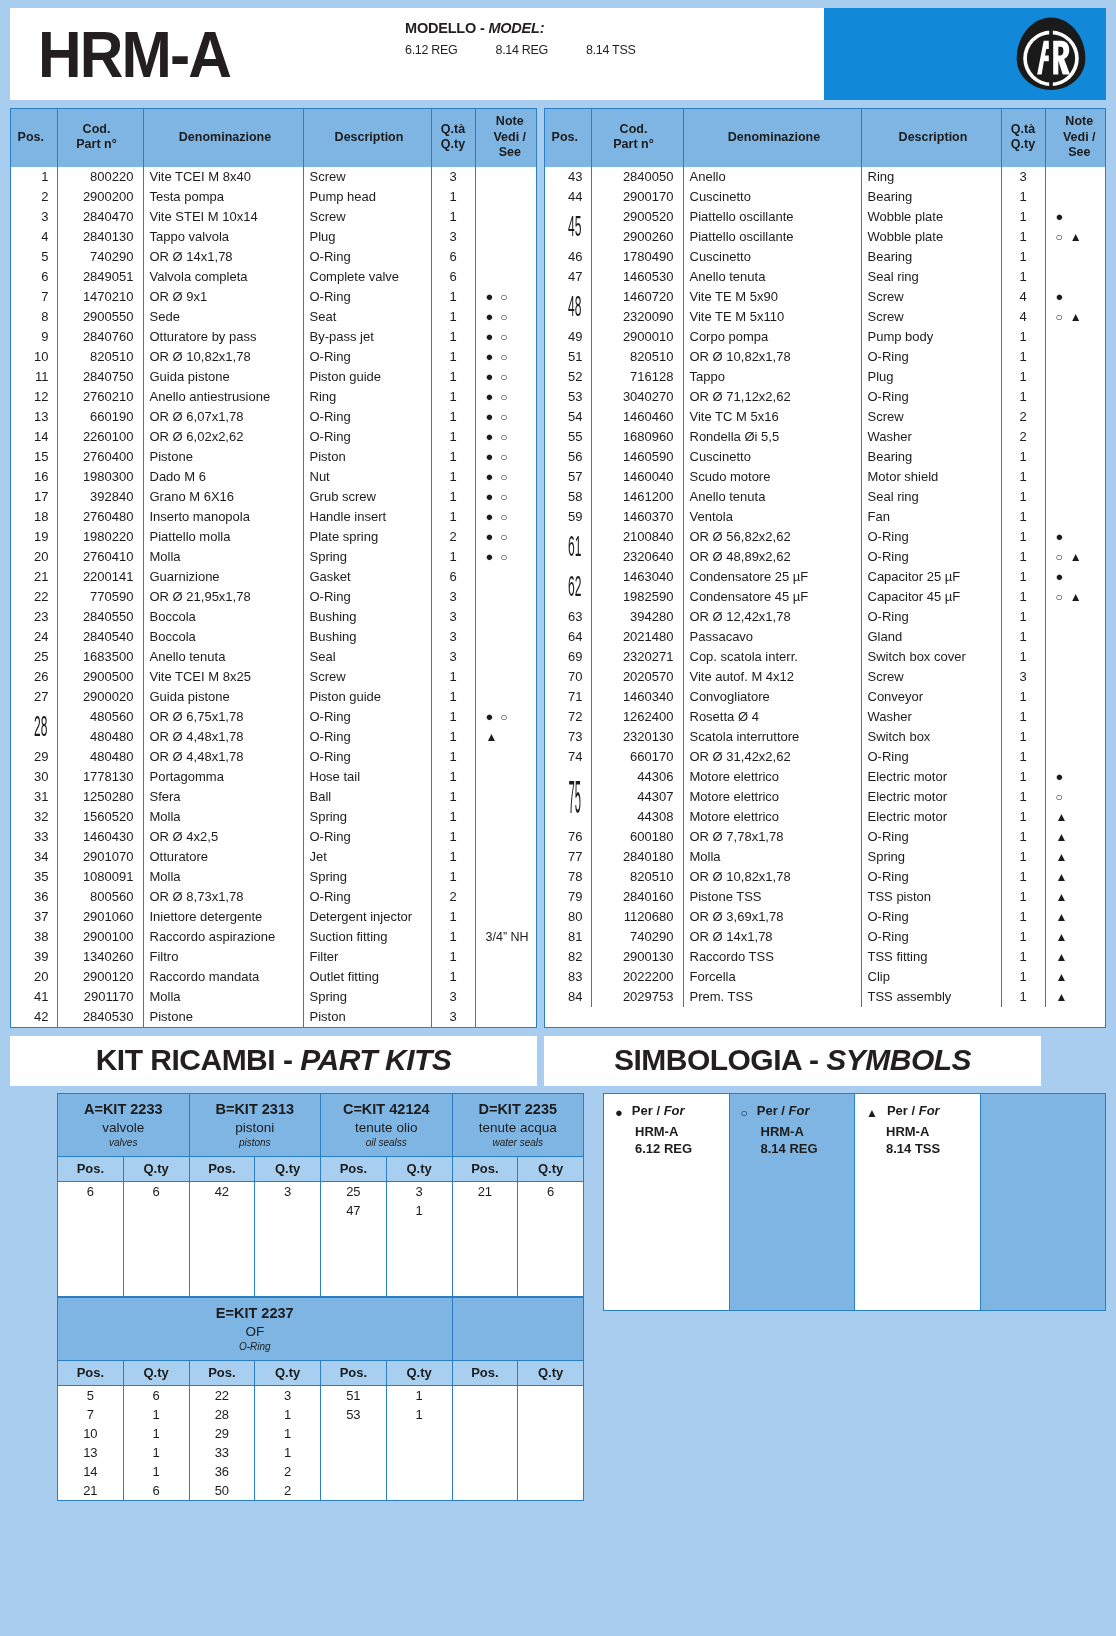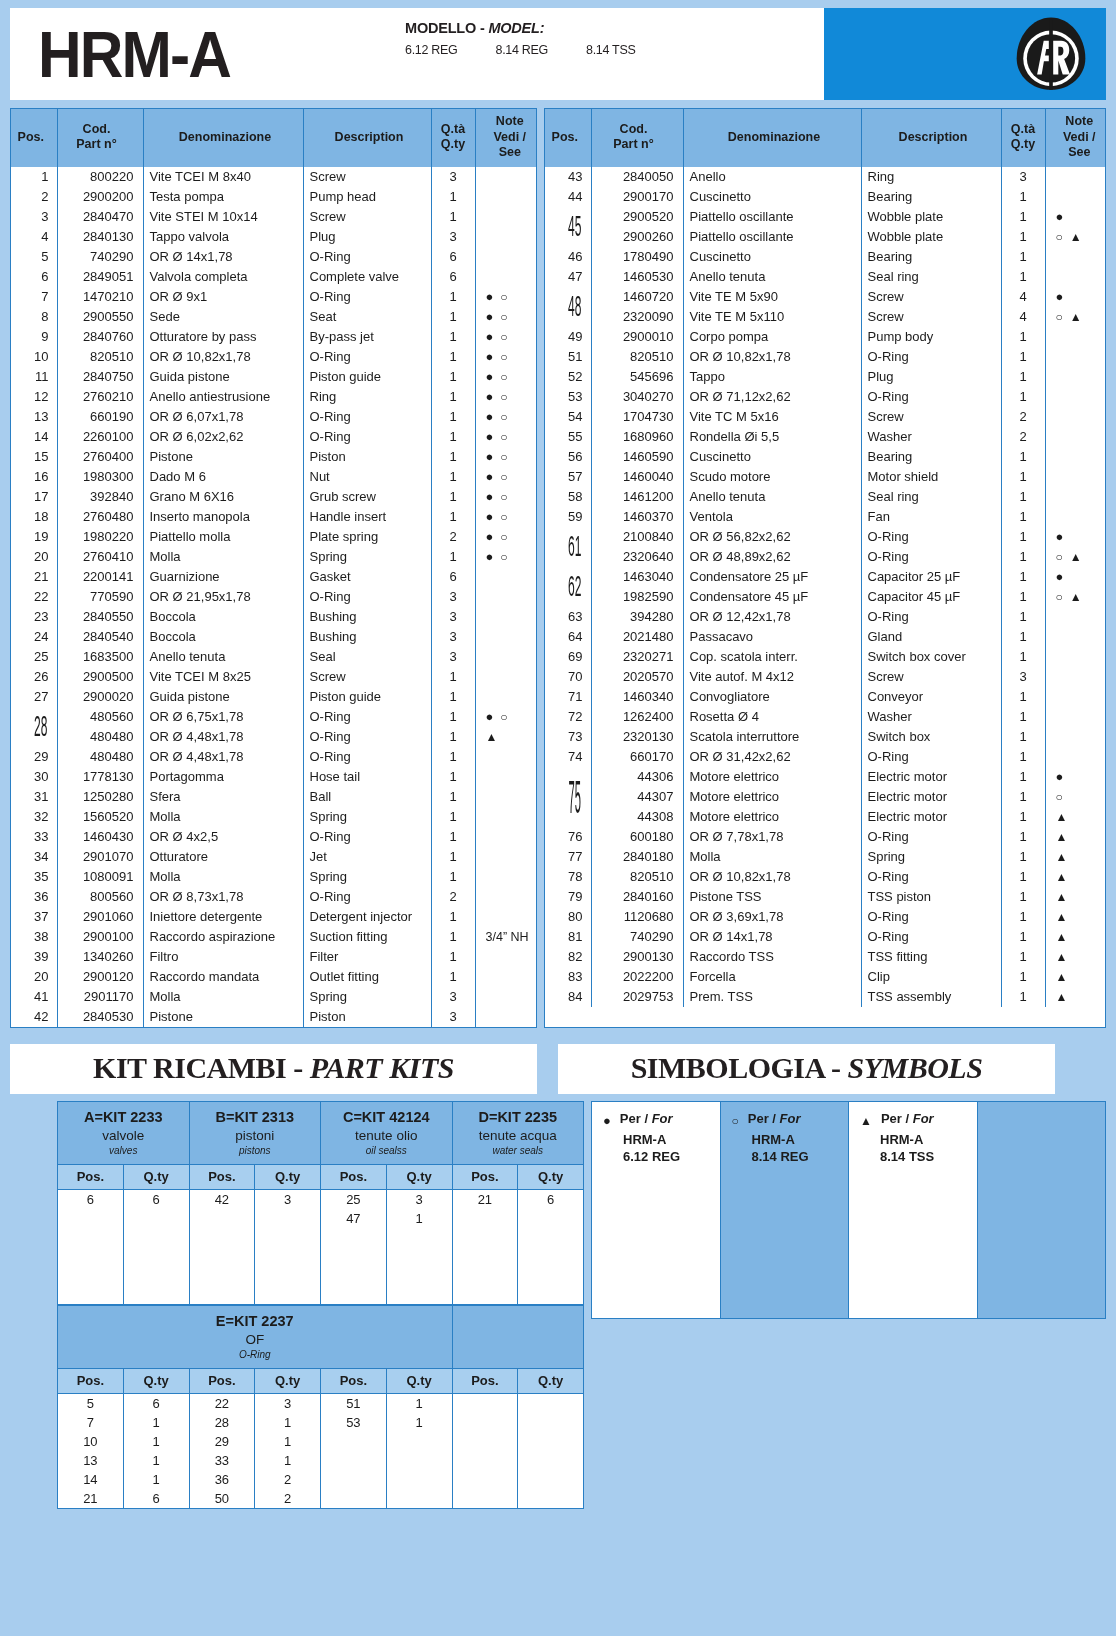--- a/index.html
+++ b/index.html
@@ -75,33 +75,33 @@
 
   
   .sym { display: inline-block; font-size: 11px; line-height: 20px; vertical-align: top; }
   .sym-filled { font-size: 13px; }
   .sym-open { font-size: 12px; }
   .sym-tri { font-size: 12px; }
   .sym + .sym { margin-left: 7px; }
   .note-txt { font-size: 12.5px; text-align: center; }
 
   
-  .banners { display: flex; gap: 21px; margin-top: 16px; font-family: Liberation Serif, serif; }
+  .banners { display: flex; gap: 7px; margin-top: 8px; }
   .banner {
     background: #ffffff; text-align: center; padding: 7px 0 9px 0;
   }
   .banner-left { width: 527px; }
   .banner-right { width: 497px; }
   .banner h2 {
     font-size: 30px; font-weight: bold; color: #231f20; letter-spacing: -0.5px;
   }
   .banner h2 i { font-style: italic; }
 
   
-  .lower { display: flex; gap: 7px; margin-top: 7px; align-items: flex-start; padding-left: 47px; }
+  .lower { display: flex; gap: 19px; margin-top: 7px; align-items: flex-start; padding-left: 47px; }
 
   table.kit { width: 527px; border-collapse: collapse; background: #ffffff;
               border: 1px solid #2a7fc4; }
   table.kit th.kit-head {
     background: #7fb5e3; border: 1px solid #2a7fc4; padding: 6px 2px 7px 2px;
     color: #1c1c1c; line-height: 1.3; vertical-align: middle;
   }
   .kit-code { font-size: 14.5px; font-weight: bold; display: block; }
   .kit-it { font-size: 13.5px; font-weight: normal; display: block; }
   .kit-en { font-size: 10px; font-weight: normal; font-style: italic; display: block; }
@@ -617,37 +617,37 @@
             <tr>
               <td class="c-pos">51</td>
               <td class="c-cod">820510</td>
               <td class="c-den">OR Ø 10,82x1,78</td>
               <td class="c-des">O-Ring</td>
               <td class="c-qty">1</td>
               <td class="c-note"></td>
             </tr>
             <tr>
               <td class="c-pos">52</td>
-              <td class="c-cod">545696</td>
+              <td class="c-cod">716128</td>
               <td class="c-den">Tappo</td>
               <td class="c-des">Plug</td>
               <td class="c-qty">1</td>
               <td class="c-note"></td>
             </tr>
             <tr>
               <td class="c-pos">53</td>
               <td class="c-cod">3040270</td>
               <td class="c-den">OR Ø 71,12x2,62</td>
               <td class="c-des">O-Ring</td>
               <td class="c-qty">1</td>
               <td class="c-note"></td>
             </tr>
             <tr>
               <td class="c-pos">54</td>
-              <td class="c-cod">1704730</td>
+              <td class="c-cod">1460460</td>
               <td class="c-den">Vite TC M 5x16</td>
               <td class="c-des">Screw</td>
               <td class="c-qty">2</td>
               <td class="c-note"></td>
             </tr>
             <tr>
               <td class="c-pos">55</td>
               <td class="c-cod">1680960</td>
               <td class="c-den">Rondella Øi 5,5</td>
               <td class="c-des">Washer</td>

